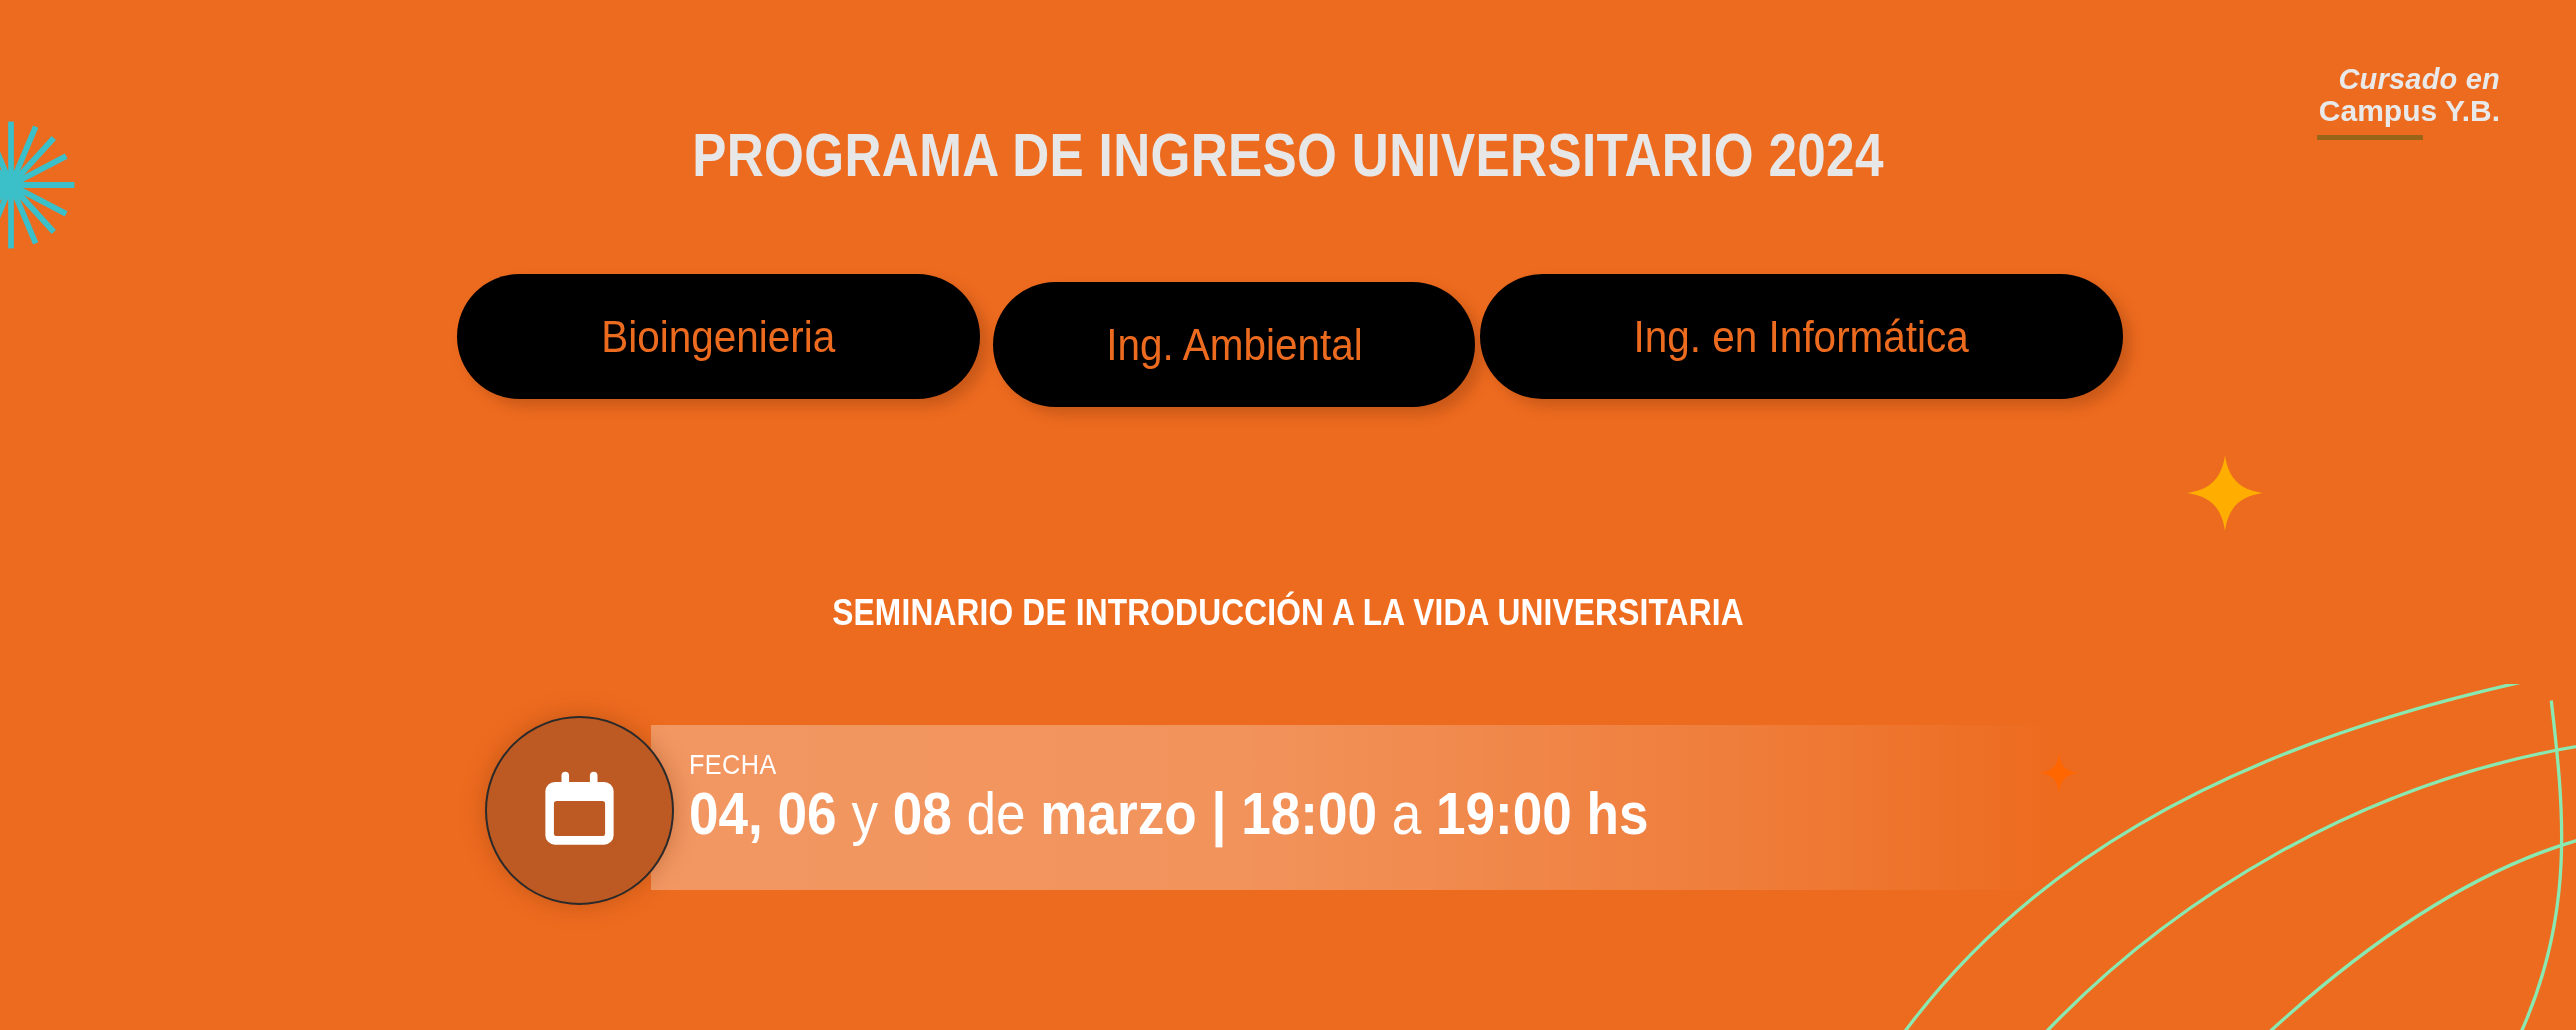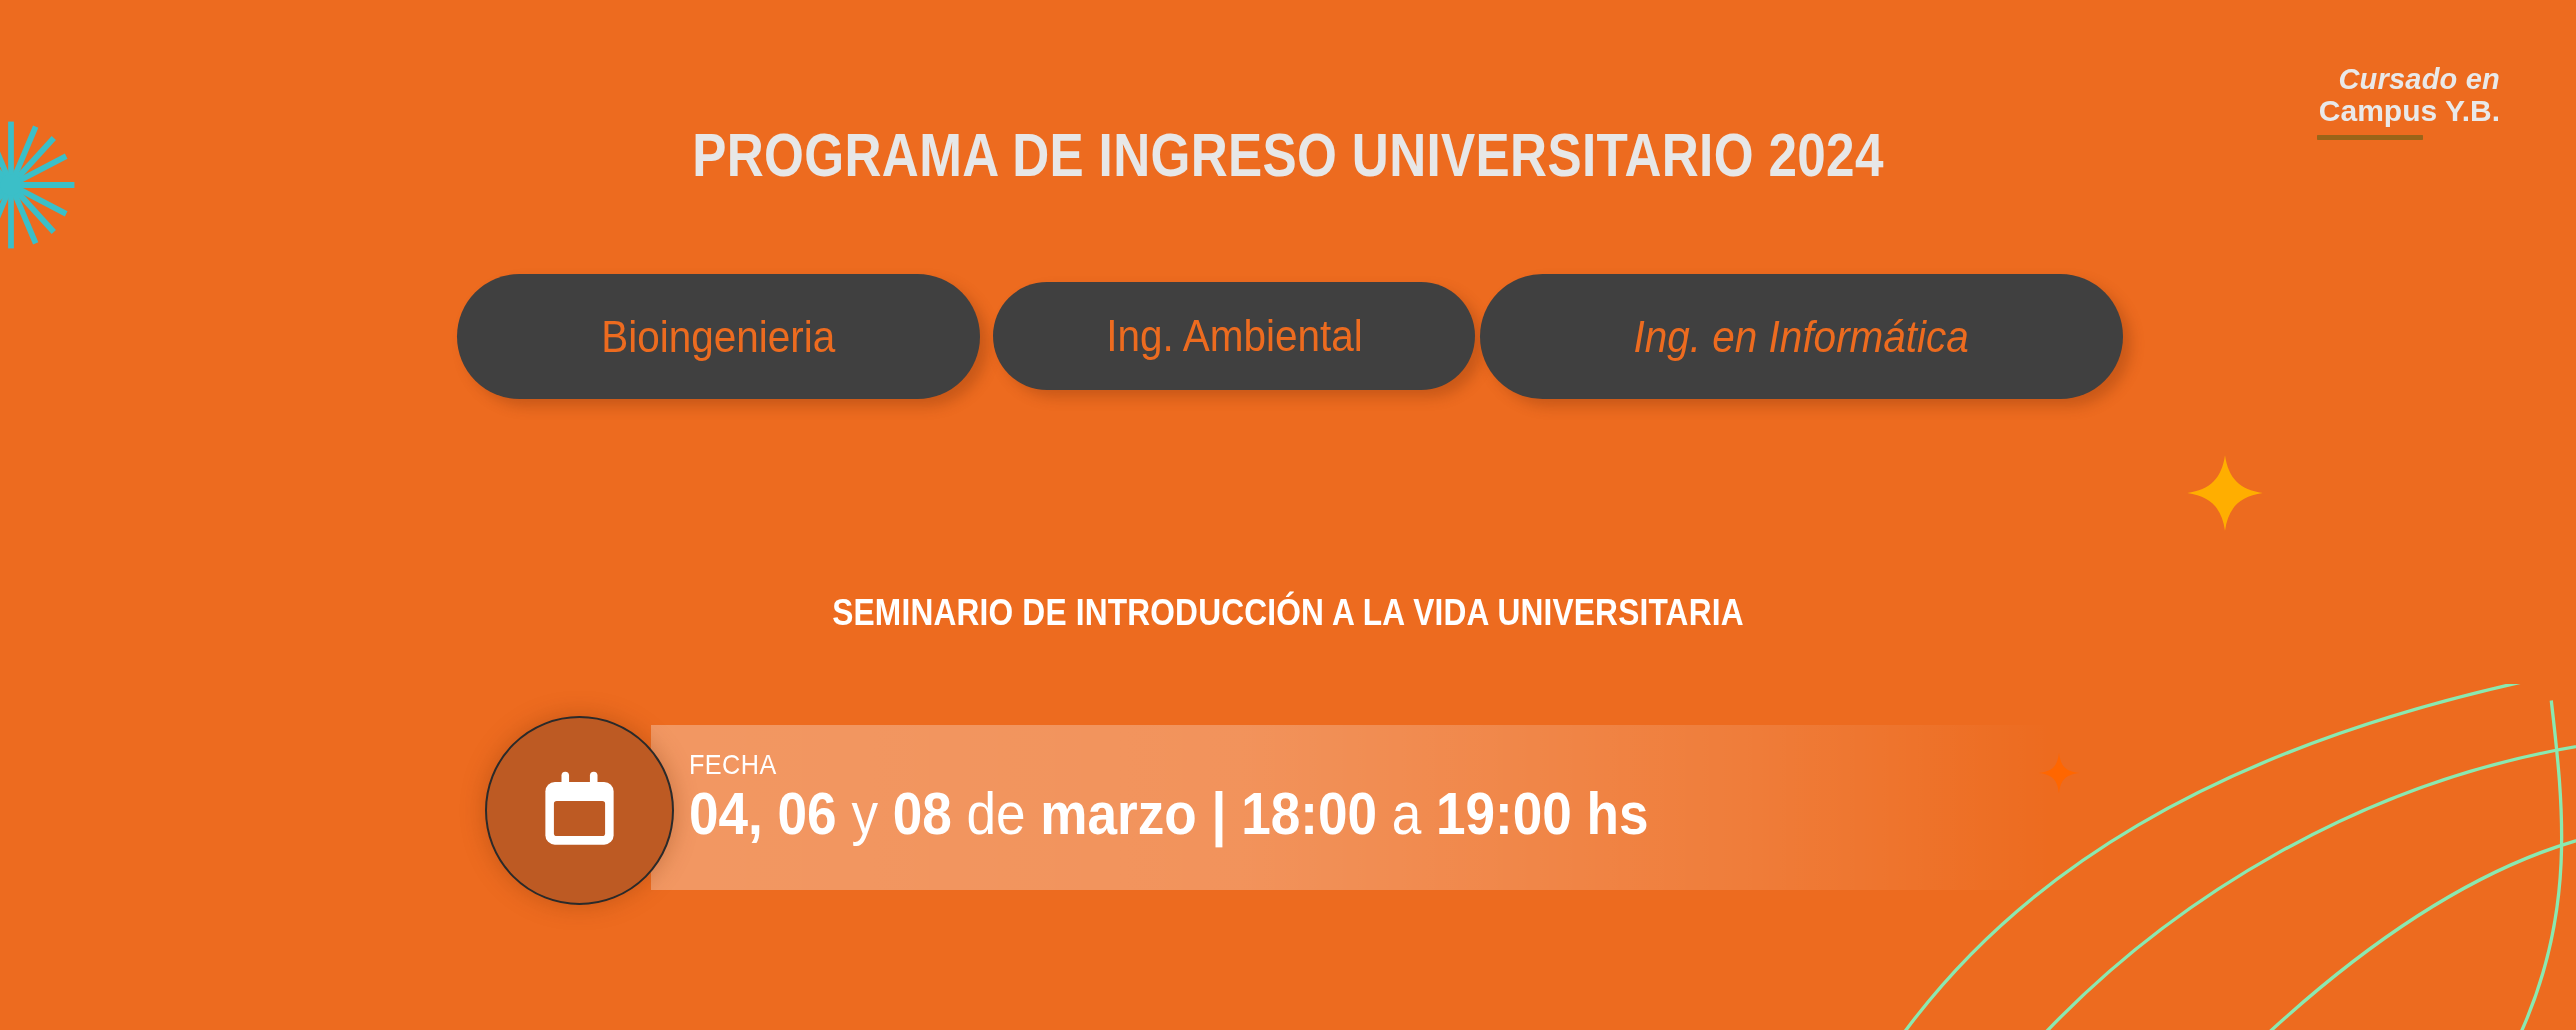--- a/index.html
+++ b/index.html
@@ -41,32 +41,32 @@
     text-align:center;color:#E7E7E7;
     font-weight:bold;font-size:61px;letter-spacing:0.4px;
     transform:scaleX(.84);transform-origin:center;
     white-space:nowrap;
   }
 
   
   #pill-area{position:absolute;left:0;top:269px;width:2576px;height:264px;}
   .pill{
     position:absolute;
-    background:#404040;
+    background:#000000;
     border-radius:74px;
     box-shadow:8.2px 7.4px 13px rgba(120,48,10,.30);
     display:flex;align-items:center;justify-content:center;
   }
   .pill span{
     color:#ED6B1F;font-size:44px;font-weight:500;
     transform:scaleX(.92);transform-origin:center;white-space:nowrap;
   }
   #pill-bio   {left:457px; top:5px;  width:523px; height:125px;}
-  #pill-amb   {left:993px;top:13px; width:482px; height:108px; z-index:2;}
-  #pill-inf   {left:1480px;top:5px;  width:643px; height:125px; z-index:3;font-style:italic;}
+  #pill-amb   {left:993px;top:13px; width:482px; height:125px; z-index:2;}
+  #pill-inf   {left:1480px;top:5px;  width:643px; height:125px; z-index:3;}
   #pill-ind   {left:511px; top:155px;width:602px; height:124px;}
   #pill-ia    {left:1096px;top:150px;width:948px;height:129px; z-index:2;}
 
   
   #seminar{
     position:absolute;left:0;right:0;top:592px;
     text-align:center;color:#FFFFFF;
     font-weight:bold;font-size:36px;letter-spacing:0.2px;
     transform:scaleX(.88);transform-origin:center;
     white-space:nowrap;

